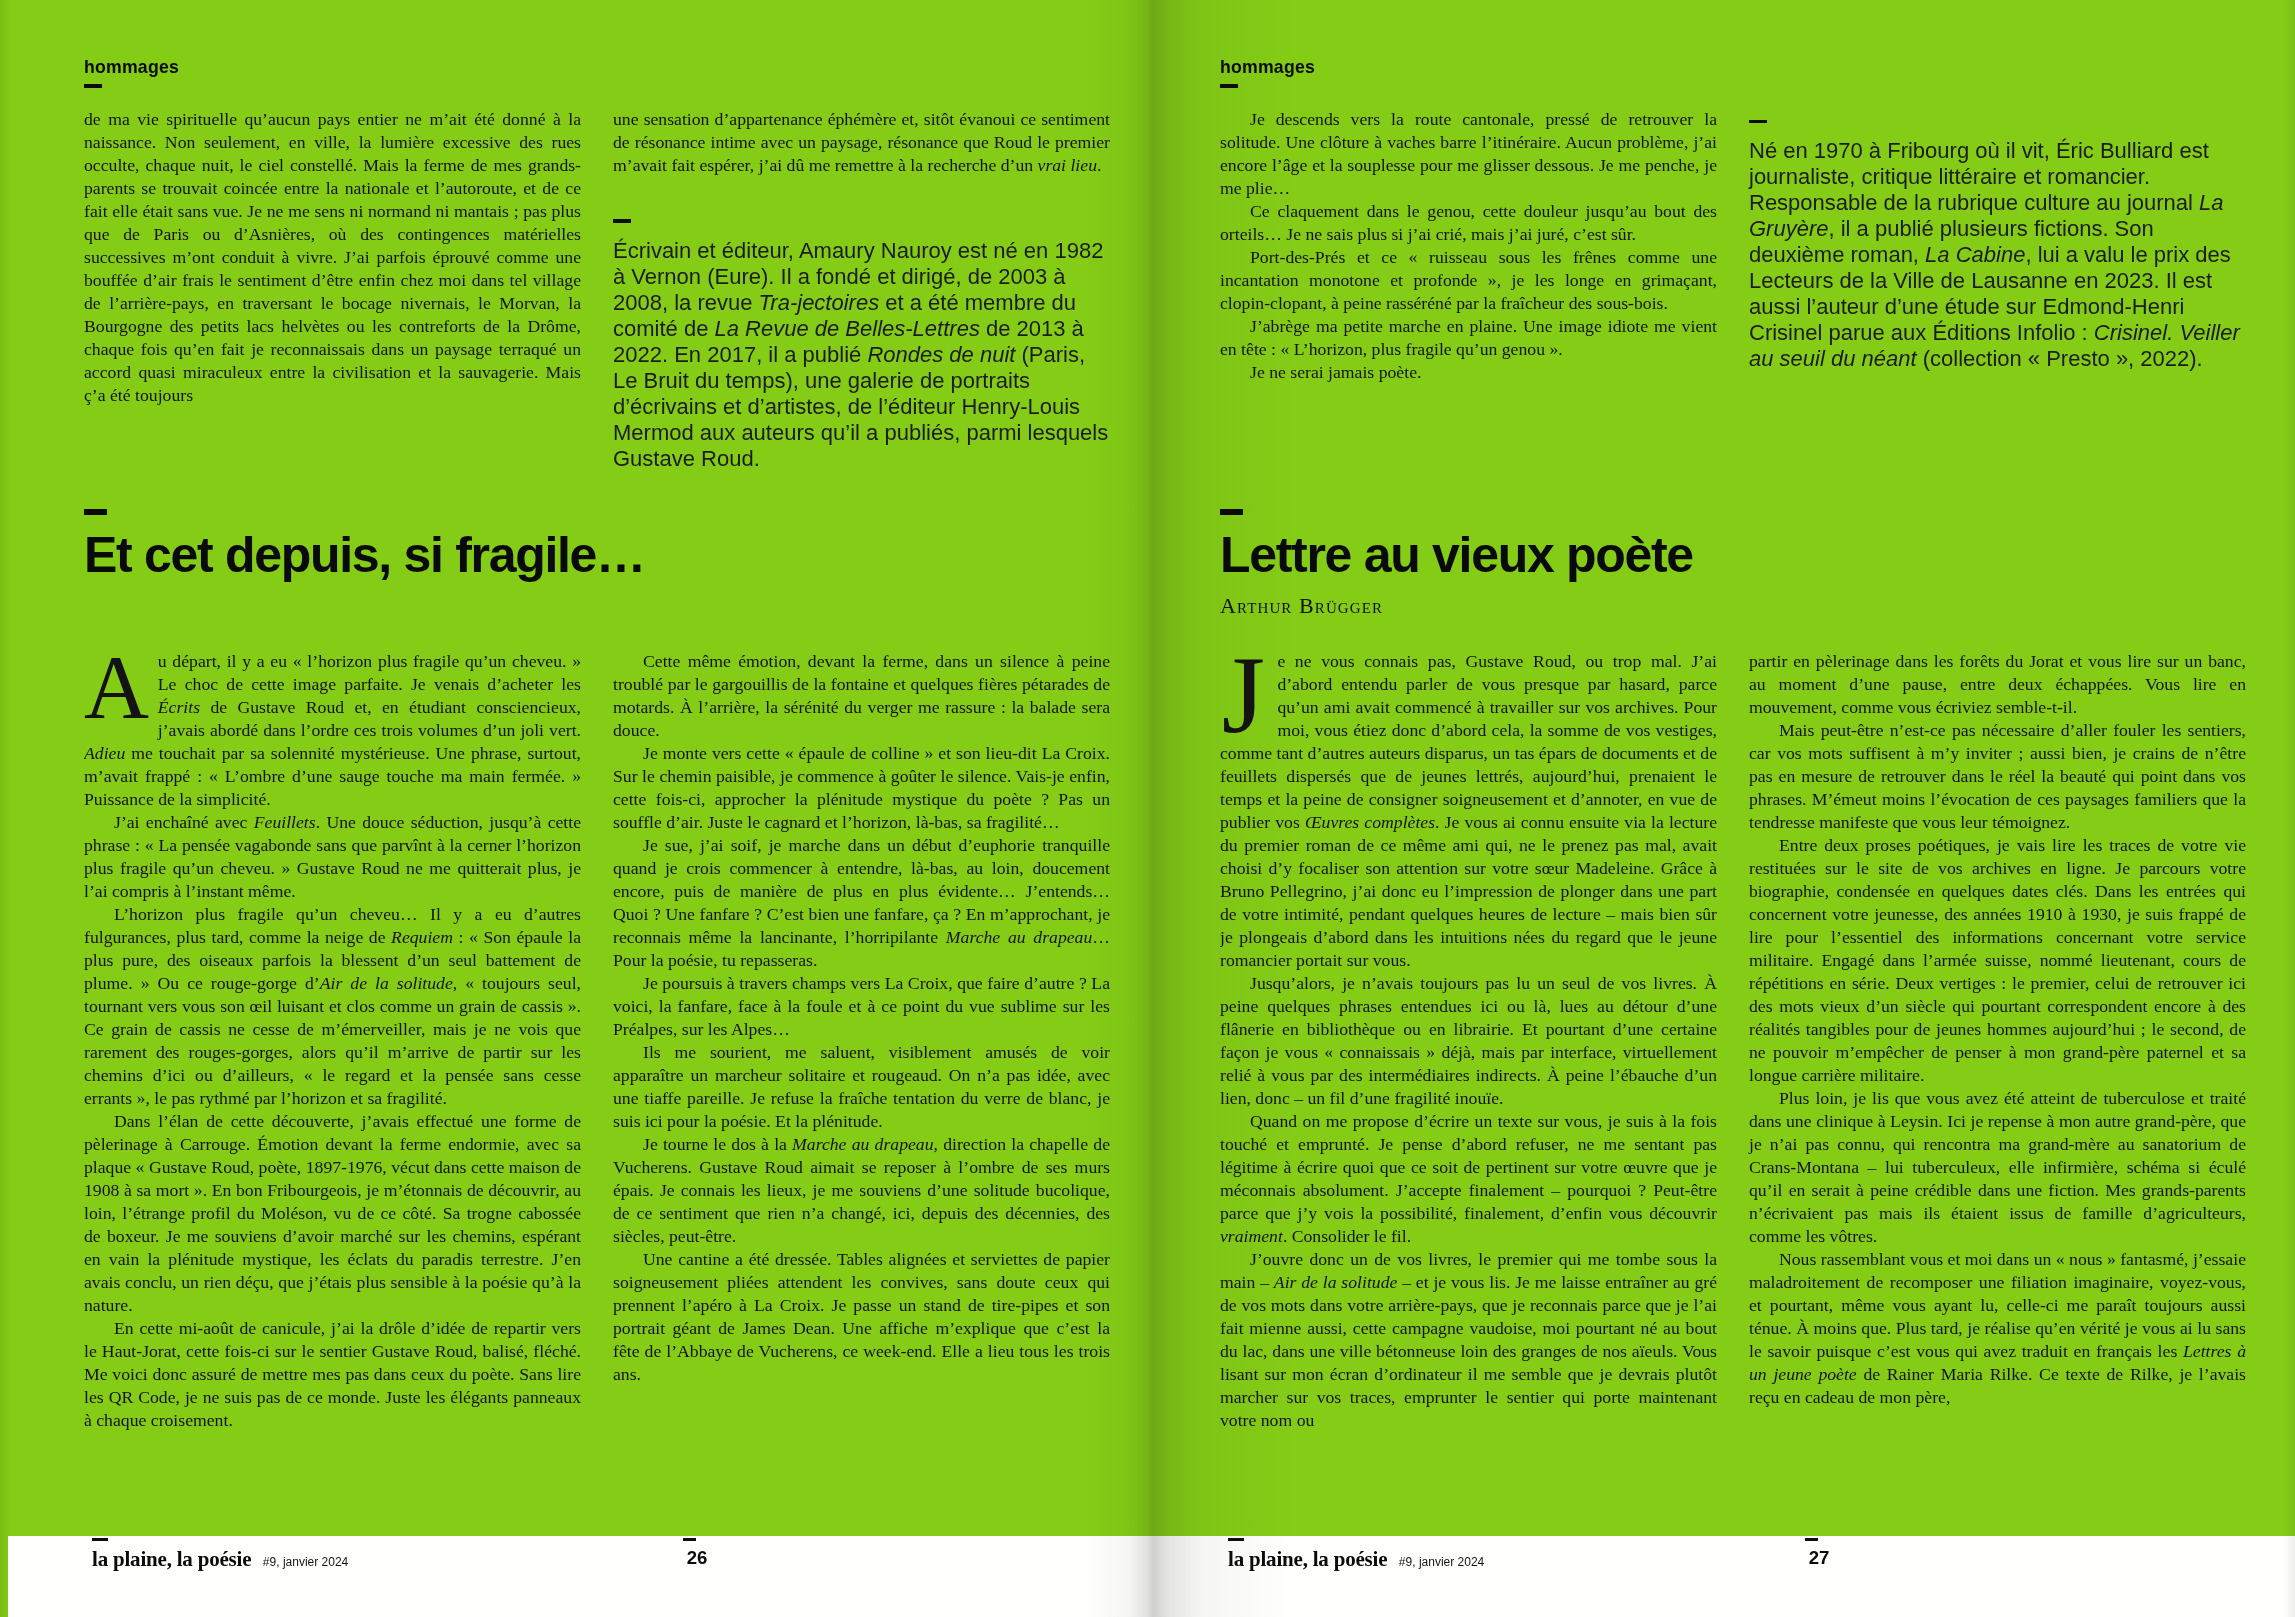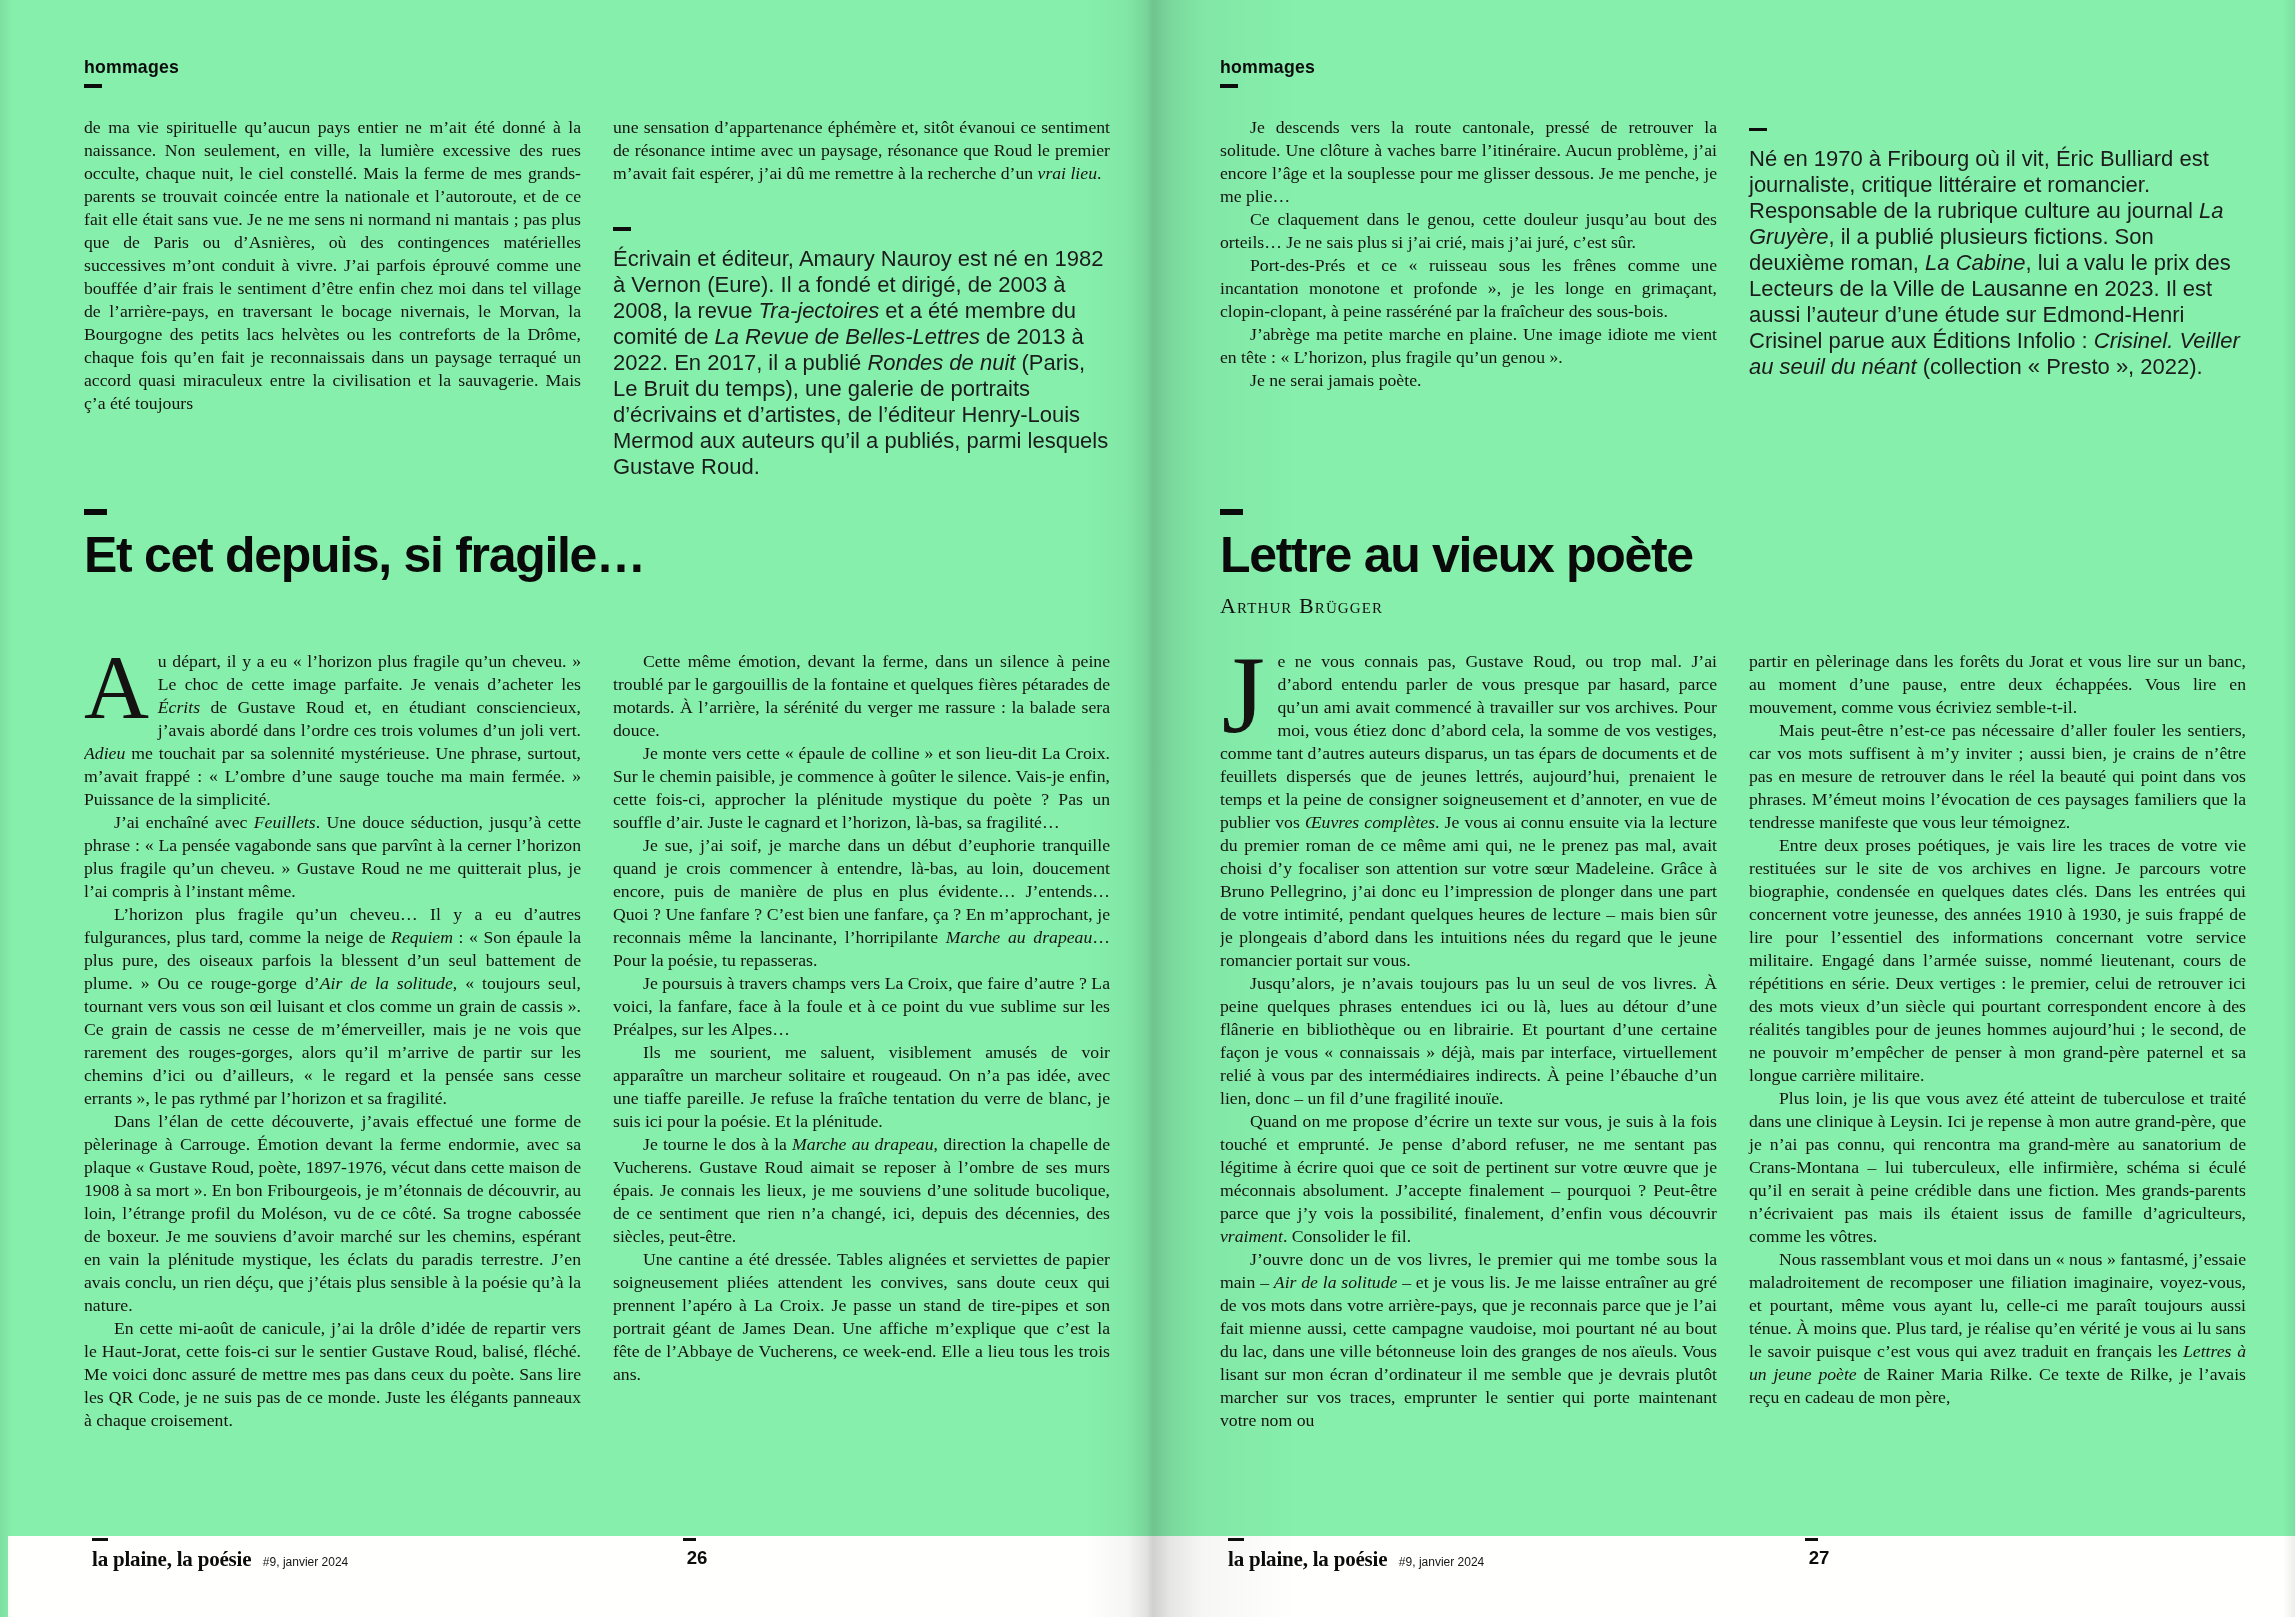--- a/index.html
+++ b/index.html
@@ -1,30 +1,30 @@
 <!DOCTYPE html>
 <html style="font-size:14px"><head>
 <meta charset="utf-8">
 <style>
   * { margin:0; padding:0; box-sizing:border-box; }
   html,body { background:#ffffff; }
   .spread {
     position:relative; width:2295px; height:1618px;
-    background:#86efac; overflow:hidden;
+    background:#84cc16; overflow:hidden;
     font-family:"Liberation Serif", serif; color:#151310;
   }
   .page { position:absolute; top:0; height:100%; width:1148px; }
   .page-left  { left:0; }
   .page-right { left:1148px; }
 
   .band { position:absolute; }
   .page-left  .band { left:84px; width:1027px; }
   .page-right .band { left:72px; width:1029px; }
   .band-header  { top:58px; }
-  .band-top     { top:116px; }
+  .band-top     { top:108px; }
   .band-arthead { top:509px; }
   .band-body    { top:650px; height:885px; overflow:hidden; }
 
   .cols { display:flex; gap:32px; }
   .col  { width:497px; flex:none; }
 
   .section-label { font-family:"Liberation Sans",sans-serif; font-weight:700; font-size:17.7px; line-height:19.4px; letter-spacing:0.2px; color:#0c0c0c; }
   .header-dash { width:17.7px; height:4.4px; background:#0d0d0d; margin-top:6.2px; }
 
   .para { font-size:17.7px; line-height:23px; text-align:justify; }

